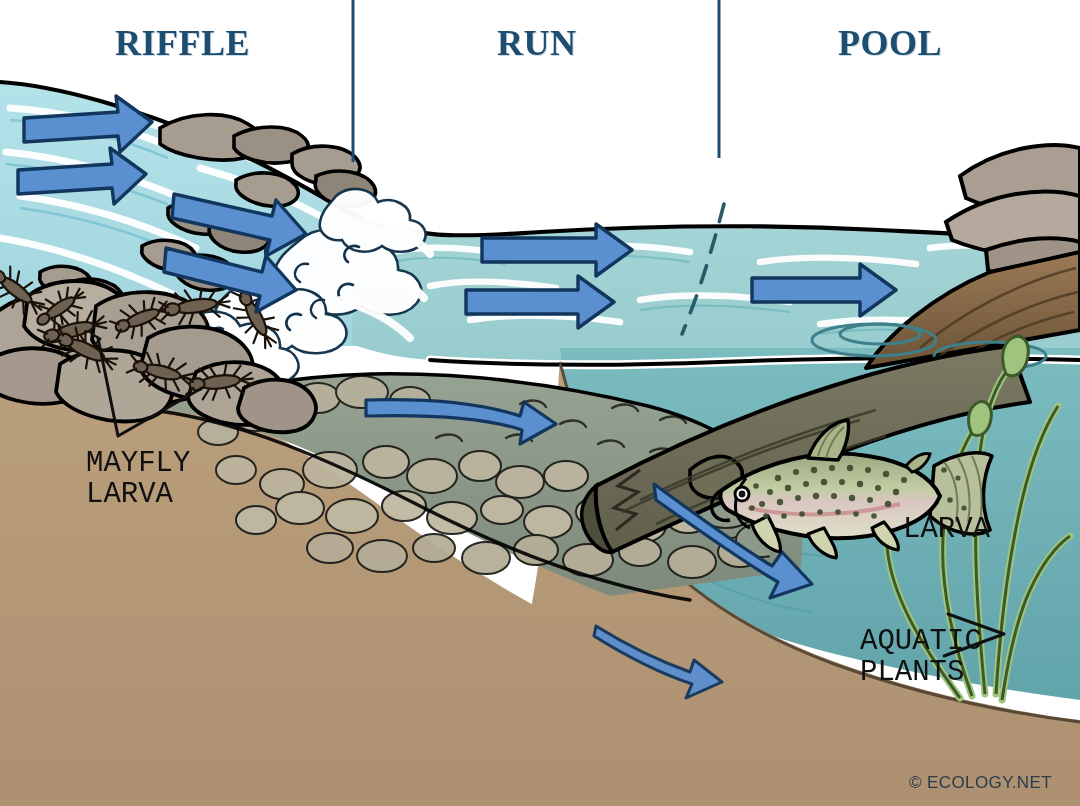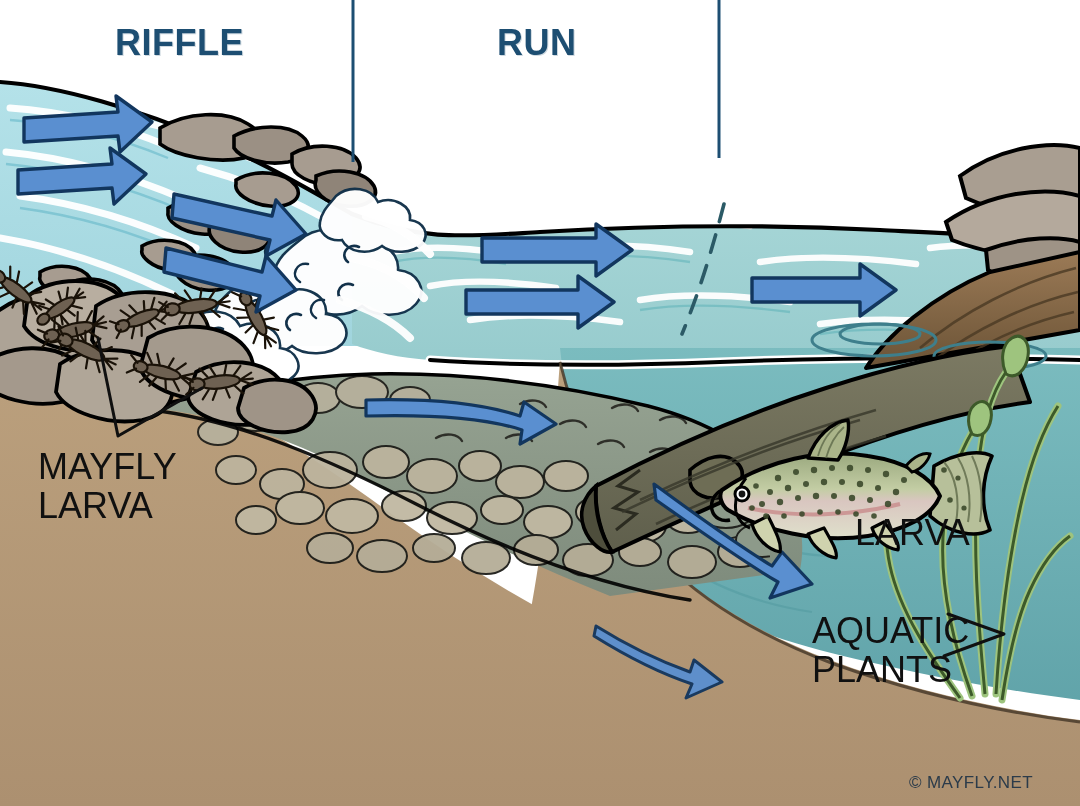--- a/index.html
+++ b/index.html
@@ -1,29 +1,29 @@
 <!DOCTYPE html>
 <html><head>
 <meta charset="utf-8">
 <style>
   html,body{margin:0;padding:0;background:#fff;}
   body{width:1080px;height:806px;overflow:hidden;font-family:"Liberation Sans",sans-serif;}
   #stage{position:relative;width:1080px;height:806px;background:#ffffff;overflow:hidden;}
   #art{position:absolute;left:0;top:0;width:1080px;height:806px;}
   .hdr{position:absolute;top:22px;font-size:36px;font-weight:bold;letter-spacing:0.5px;
-       color:#1d4e72;font-family:Liberation Sans, sans-serif;white-space:nowrap;
+       color:#1d4e72;font-family:Liberation Serif, serif;white-space:nowrap;
        text-shadow:1px 1px 0 #cfd9e0;}
   #hdr-riffle{left:115px;}
   #hdr-run{left:497px;text-align:right;}
   #hdr-pool{left:838px;}
-  .lbl{position:absolute;color:#101010;font-size:36px;font-family:Liberation Sans, sans-serif;
-       line-height:1.08;white-space:pre;}
+  .lbl{position:absolute;color:#101010;font-size:29px;font-family:Liberation Mono, monospace;
+       line-height:1.08;white-space:pre;margin-left:48px;}
   #lbl-mayfly{left:38px;top:448px;}
   #lbl-fish{left:855px;top:514px;}
-  #lbl-plants{left:812px;top:612px;}
+  #lbl-plants{left:812px;top:626px;}
   #watermark{position:absolute;left:909px;top:773px;font-size:17px;color:#2b3b4a;
              font-family:"Liberation Sans",sans-serif;letter-spacing:0.4px;white-space:nowrap;}
 </style>
 </head>
 <body>
 
 <div id="stage">
 
   <svg id="art" viewBox="0 0 1080 806" preserveAspectRatio="none">
     <defs>
@@ -565,22 +565,23 @@
       <g stroke="#1d4e72" stroke-width="3" stroke-linecap="butt">
         <line x1="353" y1="0" x2="353" y2="162"></line>
         <line x1="719" y1="0" x2="719" y2="158"></line>
       </g>
 
     </g>
   </svg>
 
   <div class="hdr" id="hdr-riffle">RIFFLE</div>
   <div class="hdr" id="hdr-run">RUN</div>
+  <div class="hdr" id="hdr-pool">POOL</div>
 
   <div class="lbl" id="lbl-mayfly">MAYFLY
 LARVA</div>
   <div class="lbl" id="lbl-fish">LARVA</div>
   <div class="lbl" id="lbl-plants">AQUATIC
 PLANTS</div>
 
-  <div id="watermark">© MAYFLY.NET</div>
+  <div id="watermark">© ECOLOGY.NET</div>
 
 </div>
 
 </body></html>

